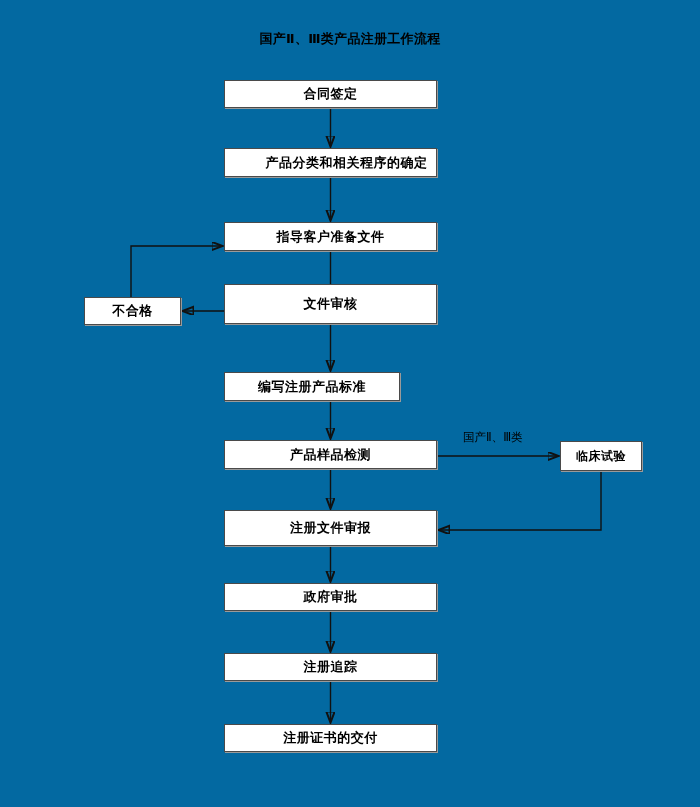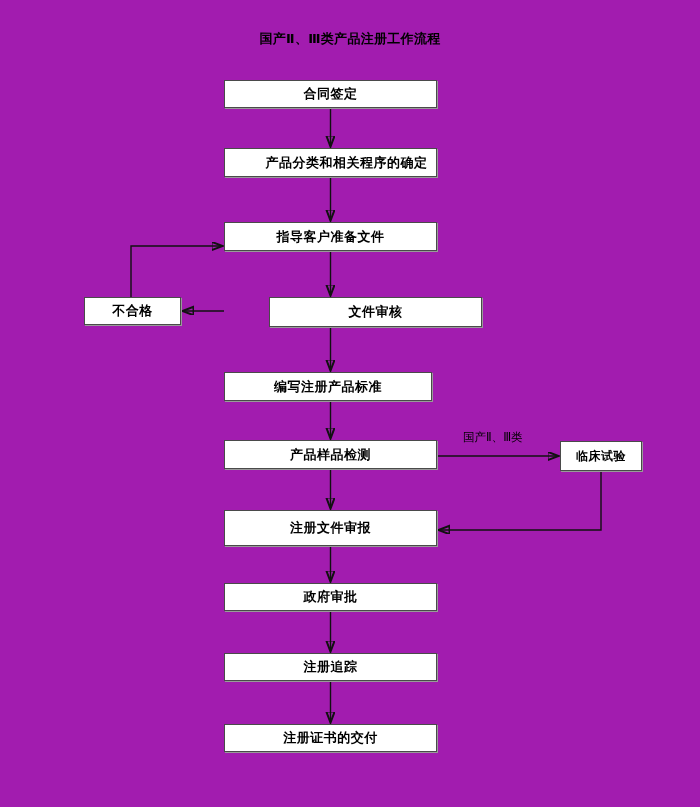--- a/index.html
+++ b/index.html
@@ -7,21 +7,21 @@
     padding: 0;
     background: #ffffff;
   }
   body {
     font-family: "DejaVu Sans", "Liberation Sans", sans-serif;
   }
   #canvas {
     position: relative;
     width: 700px;
     height: 807px;
-    background: #a21caf;
+    background: #0369a1;
     overflow: hidden;
   }
   .title {
     position: absolute;
     left: 0;
     top: 30px;
     width: 700px;
     text-align: center;
     font-size: 13px;
     font-weight: bold;
@@ -114,29 +114,29 @@
   </div>
 
   <div class="node" style="left:224px;top:148px;width:213px;height:29px;padding-left:32px;">
     <span>产品分类和相关程序的确定</span>
   </div>
 
   <div class="node" style="left:224px;top:222px;width:213px;height:29px;">
     <span>指导客户准备文件</span>
   </div>
 
-  <div class="node" style="left:224px;top:297px;width:213px;height:30px;margin-left:45px;">
+  <div class="node" style="left:224px;top:284px;width:213px;height:40px;">
     <span>文件审核</span>
   </div>
 
   <div class="node" style="left:84px;top:297px;width:97px;height:28px;align-items:center;">
     <span>不合格</span>
   </div>
 
-  <div class="node" style="left:224px;top:372px;width:208px;height:29px;">
+  <div class="node" style="left:224px;top:372px;width:176px;height:29px;">
     <span>编写注册产品标准</span>
   </div>
 
   <div class="node" style="left:224px;top:440px;width:213px;height:29px;">
     <span>产品样品检测</span>
   </div>
 
   <div class="node small" style="left:560px;top:441px;width:82px;height:30px;">
     <span>临床试验</span>
   </div>

